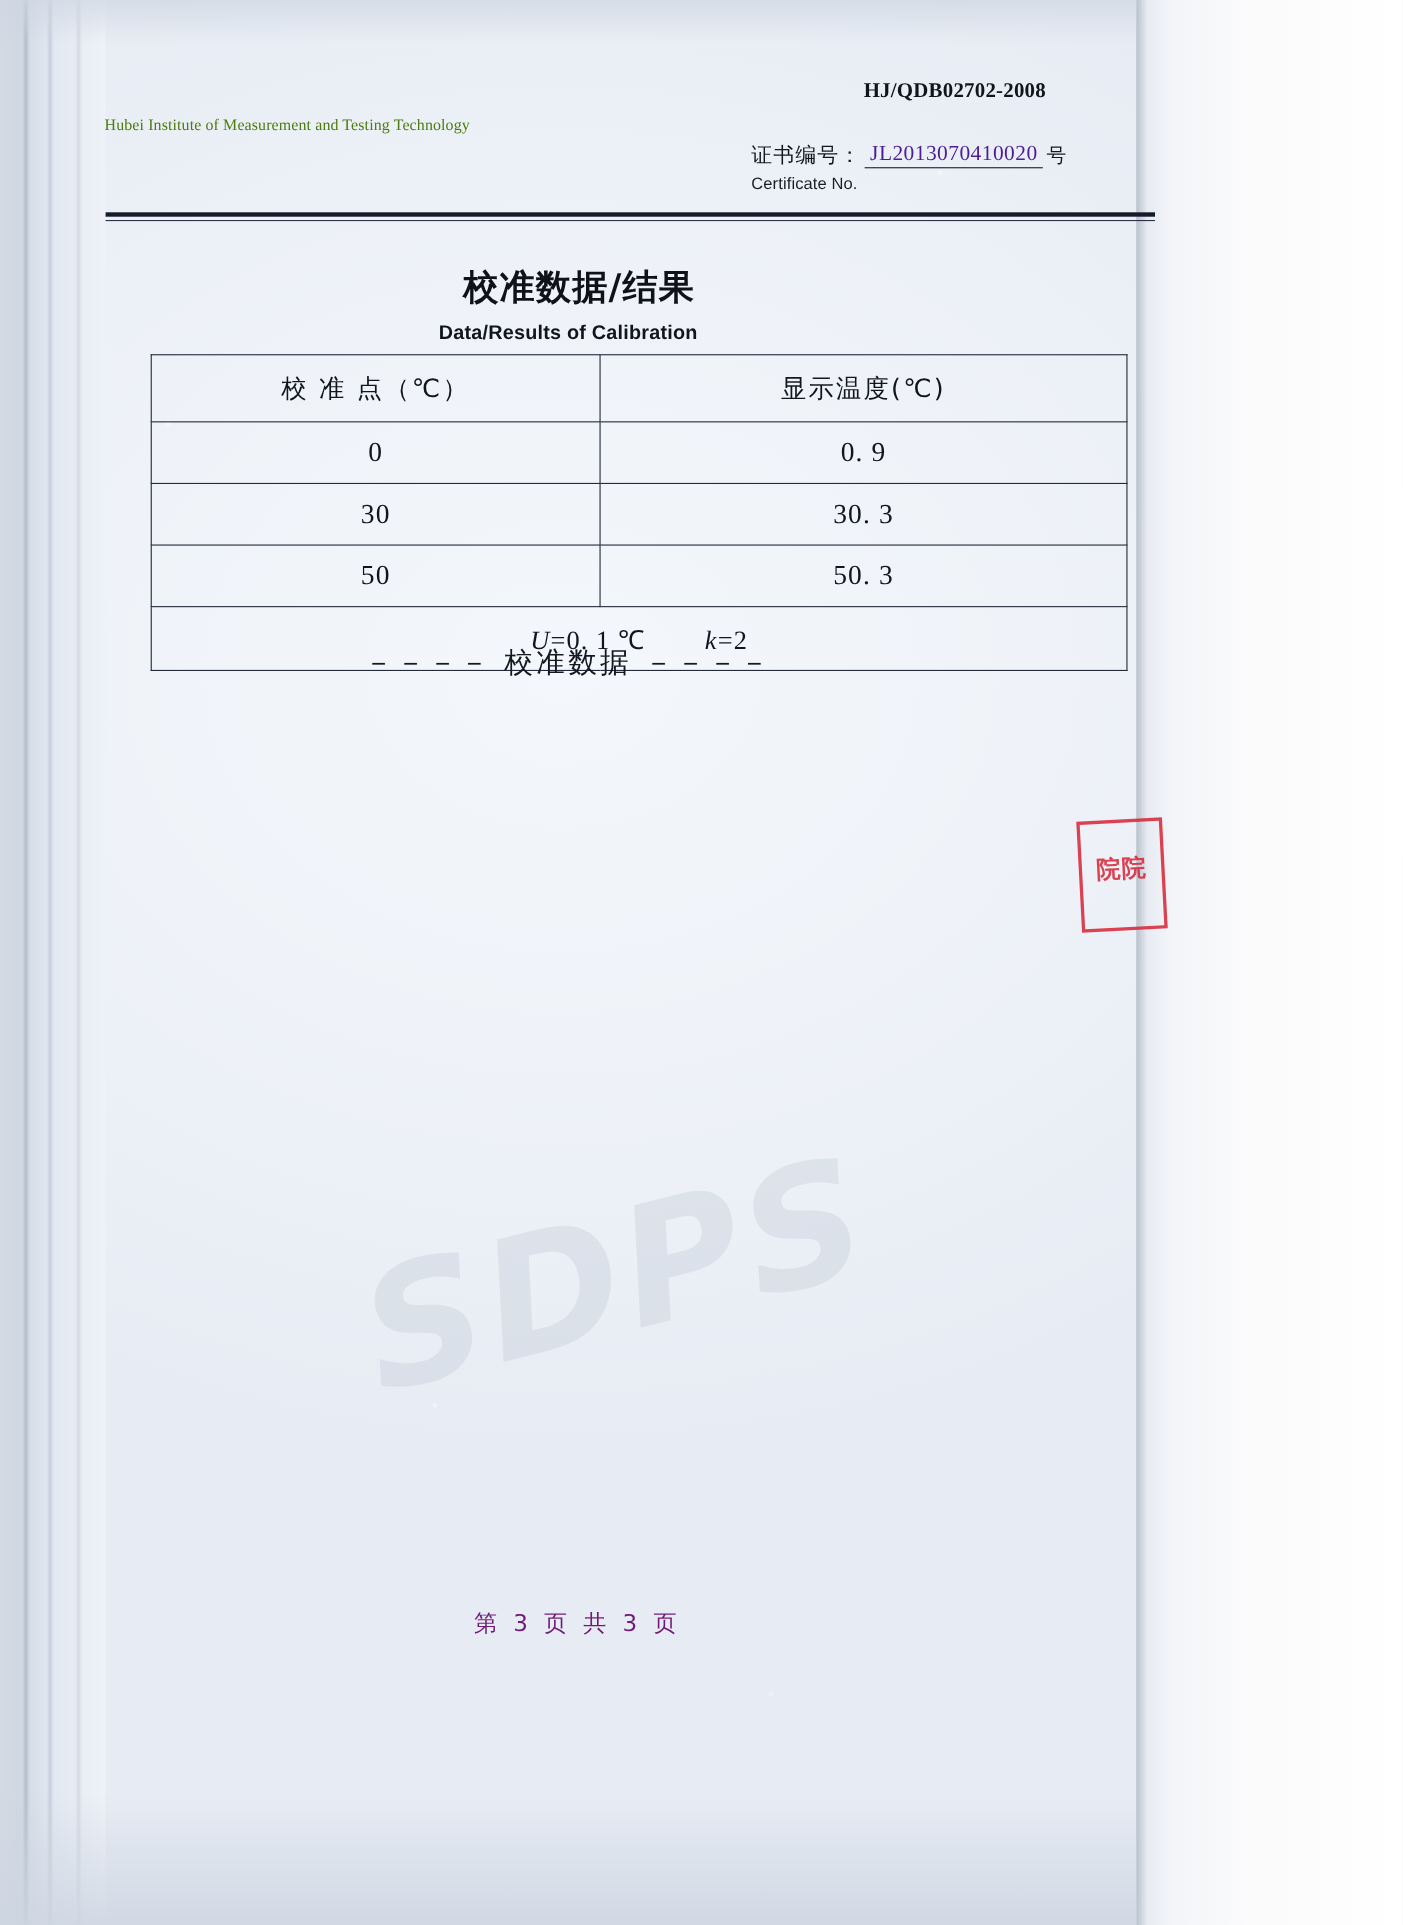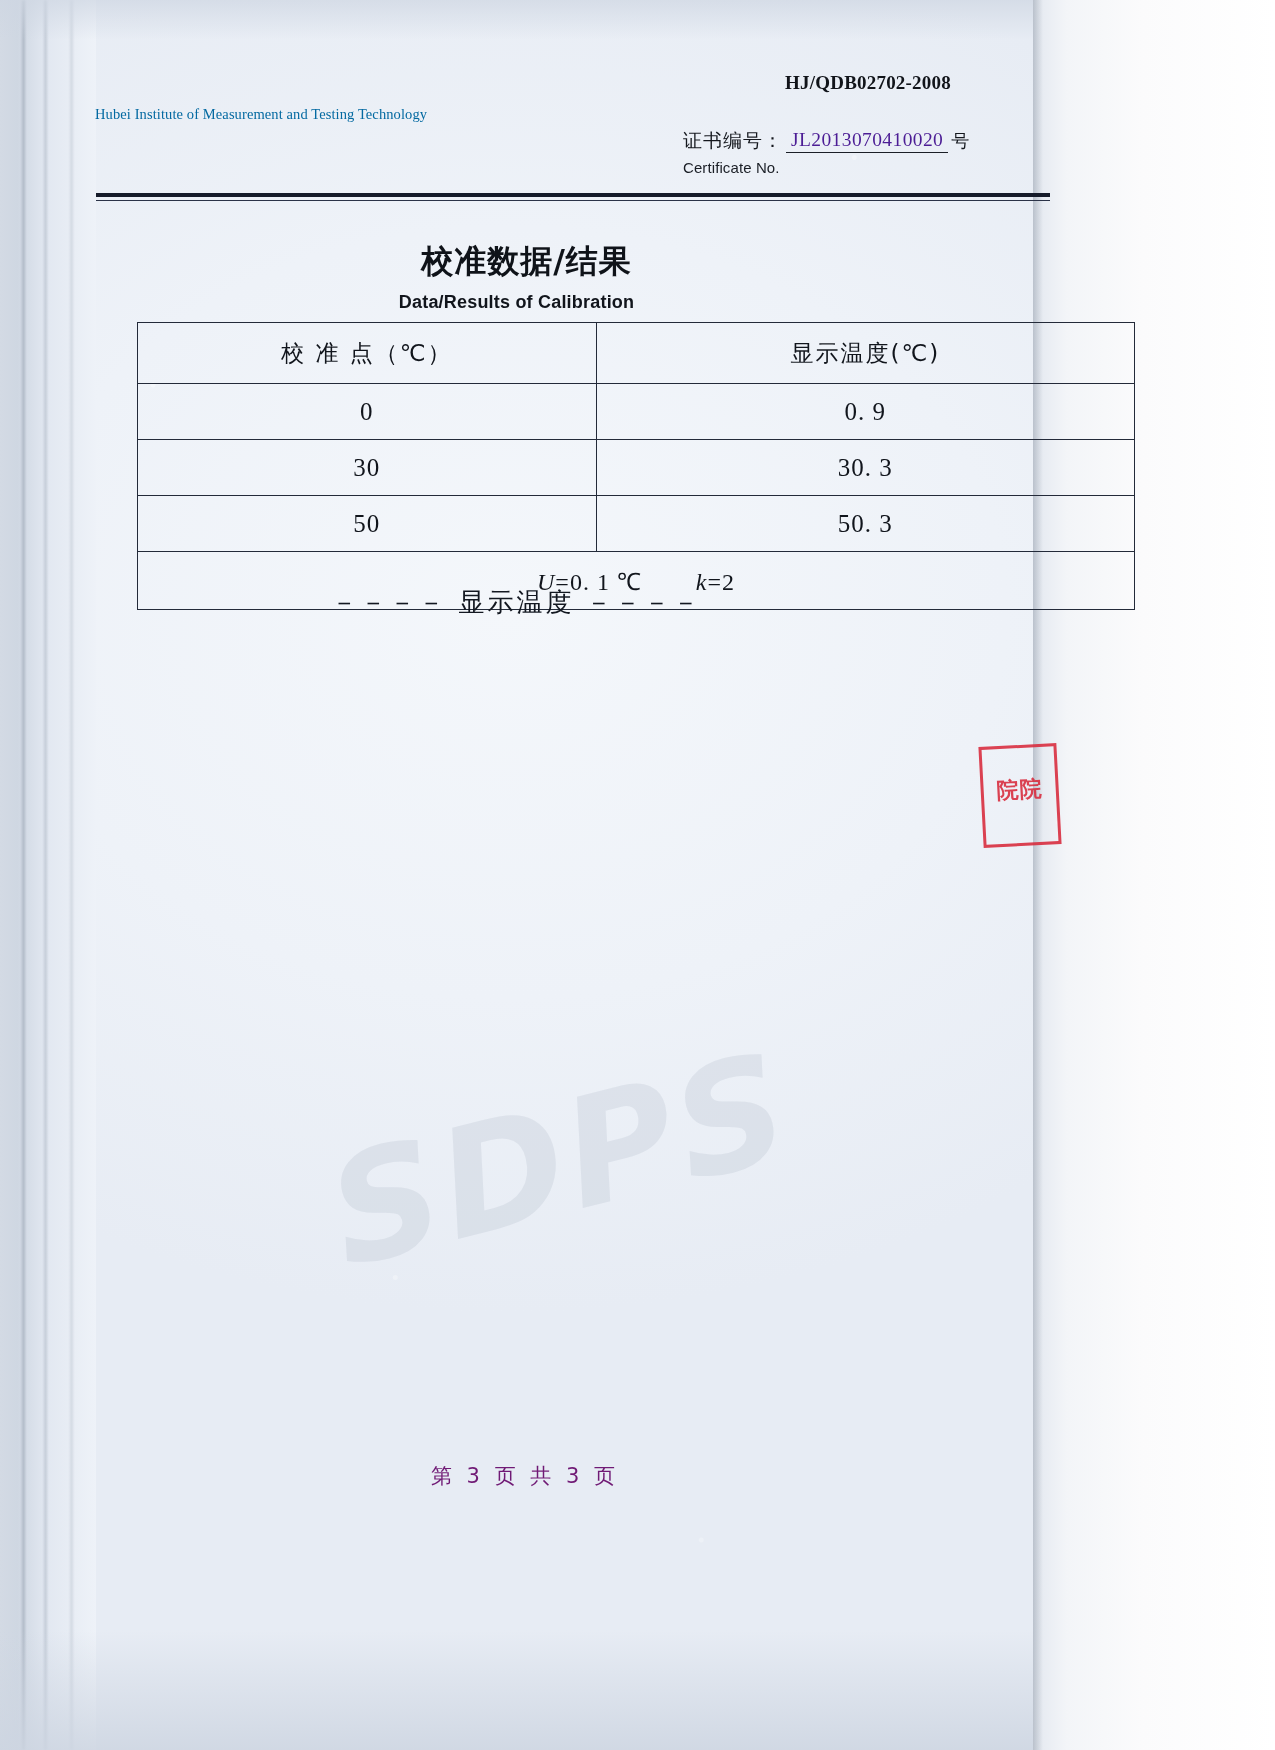--- a/index.html
+++ b/index.html
@@ -113,21 +113,21 @@
     font-family: "DejaVu Sans", sans-serif;
     font-weight: bold;
     font-size: 24px;
     letter-spacing: 5px;
     color: #14171d;
     white-space: nowrap;
   }
   .org-en {
     font-family: "Liberation Serif", serif;
     font-size: 14.5px;
-    color: #0369a1;
+    color: #4d7c0f;
     margin-top: 6px;
     letter-spacing: .1px;
     white-space: nowrap;
   }
 
   .cert-block {
     position: absolute;
     left: 683px;
     top: 128px;
   }
@@ -203,21 +203,21 @@
     font-size: 18px;
     letter-spacing: .2px;
     color: #11151c;
   }
 
   
   .cal-table {
     position: absolute;
     left: 137px;
     top: 322px;
-    width: 998px;
+    width: 888px;
     border-collapse: collapse;
     table-layout: fixed;
   }
   .cal-table td {
     border: 1.6px solid #232a39;
     text-align: center;
     font-family: "Liberation Serif", serif;
     color: #11151c;
   }
   .cal-table .head td {
@@ -373,21 +373,21 @@
           <span class="foot-inner">
             <span class="ital">U</span><span>=0. 1 ℃</span>
             <span class="gap"></span>
             <span class="ital">k</span><span>=2</span>
           </span>
         </td>
       </tr>
     </tbody>
   </table>
 
-  <div class="blank-note">－－－－ 显示温度 －－－－</div>
+  <div class="blank-note">－－－－ 校准数据 －－－－</div>
 
   <div class="stamp">
     <span>院院</span>
   </div>
 
   <div class="footer">第 3 页 共 3 页</div>
 
 </div>
 
 </body></html>

